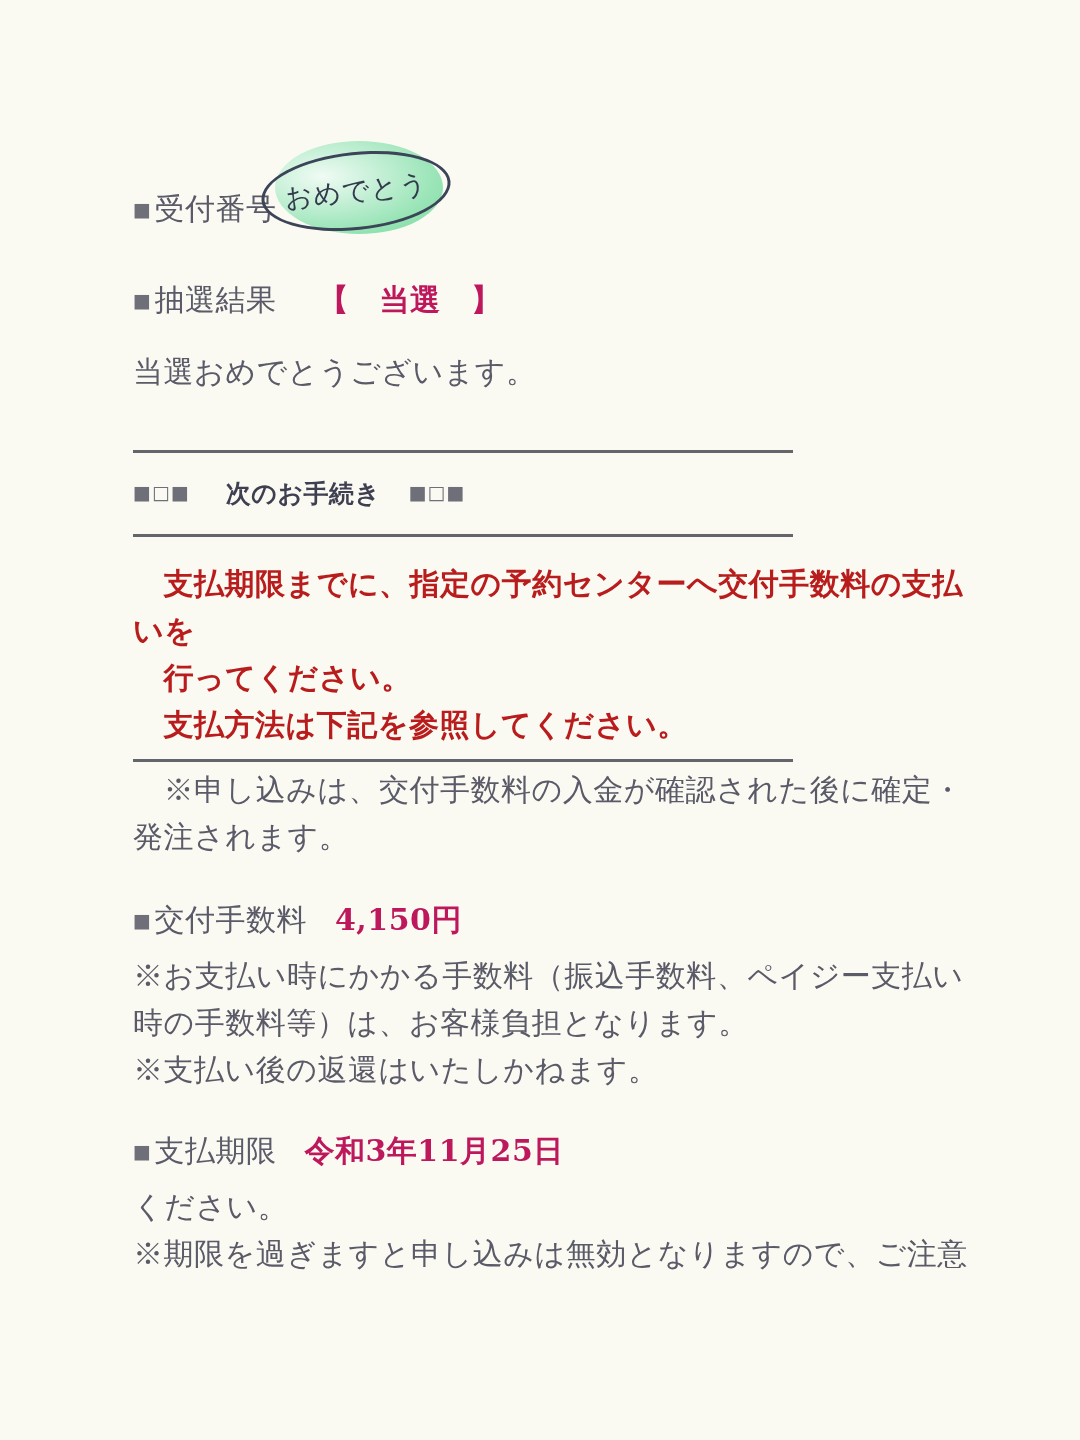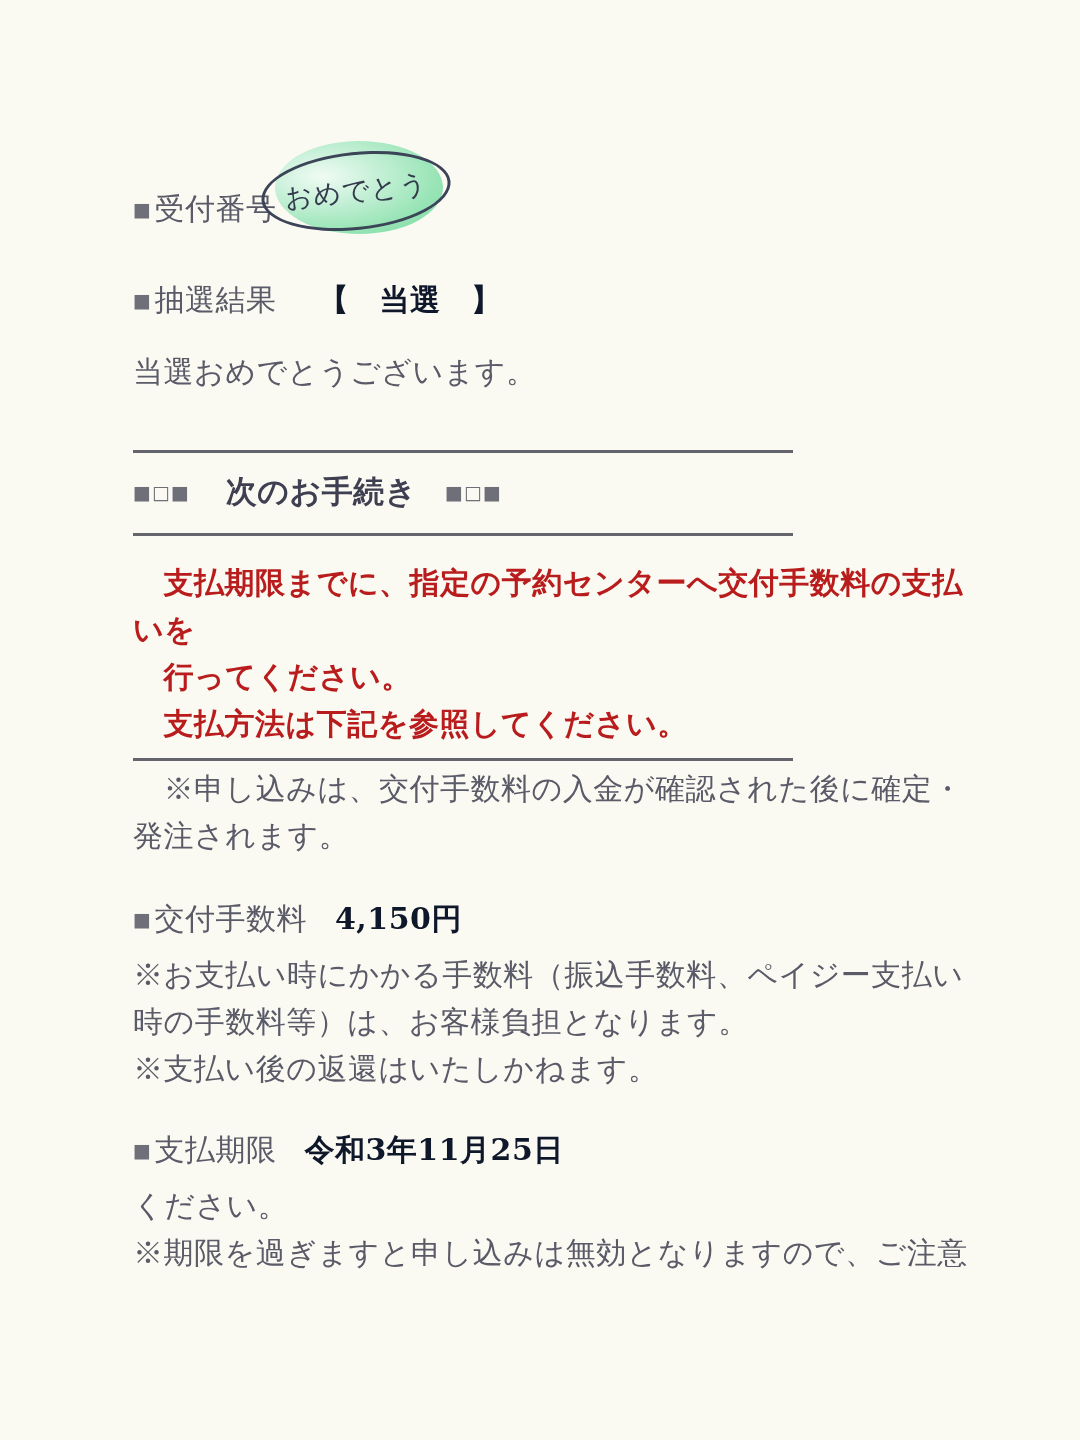--- a/index.html
+++ b/index.html
@@ -46,41 +46,41 @@
   .result-row { margin-top: 43px; }
   .congrats-row { margin-top: 24px; }
   .proc-header { margin-top: 15px; }
   .proc-para { margin-top: 23px; }
   .note-confirm { margin-top: 4px; }
   .fee-row { margin-top: 36px; }
   .fee-notes { margin-top: 8px; }
   .deadline-row { margin-top: 34px; }
   .deadline-notes { margin-top: 8px; }
   .red-value {
-    color: #0f172a;
+    color: #be185d;
     font-weight: 700;
   }
   .result-value { margin-left: 42px; }
   .fee-value { margin-left: 28px; }
   .deadline-value { margin-left: 28px; }
   .bold-text {
     font-weight: 700;
     color: #b91c1c;
   }
   .header-squares {
     font-family: "DejaVu Sans", "Liberation Sans", sans-serif;
     font-size: 19px;
     color: #6f6f79;
     letter-spacing: 1px;
     vertical-align: 3px;
   }
   .proc-title {
     font-weight: 700;
     color: #3f3f52;
-    font-size: 31px;
+    font-size: 25px;
     margin-left: 36px;
     margin-right: 28px;
   }
   
   .sticker {
     position: absolute;
     left: 275px;
     top: 141px;
     width: 168px;
     height: 93px;

